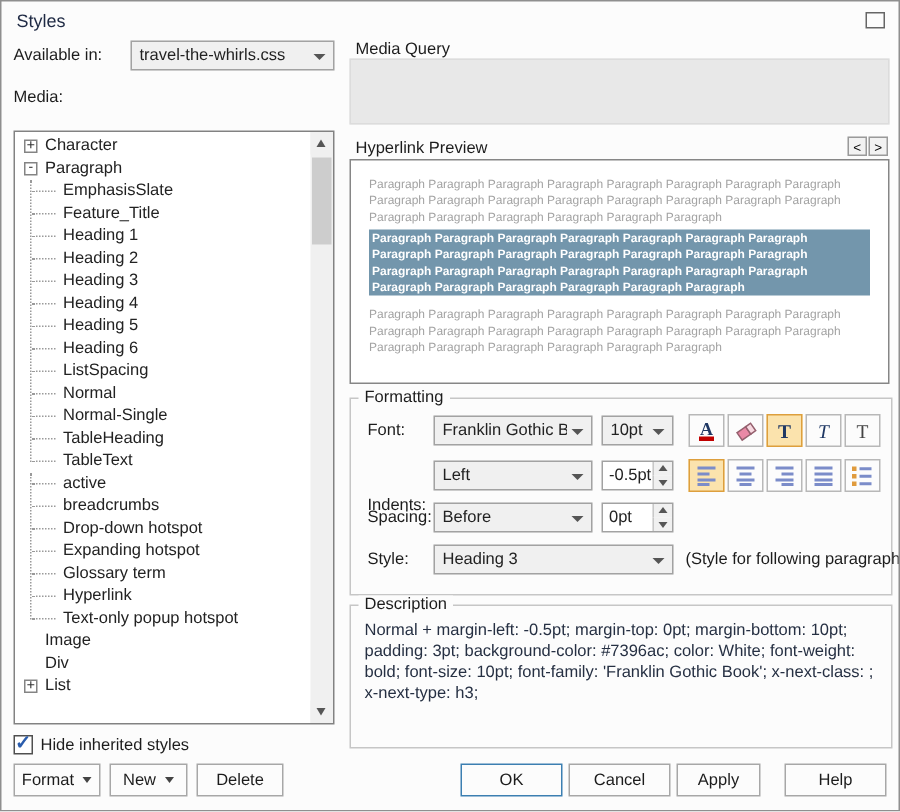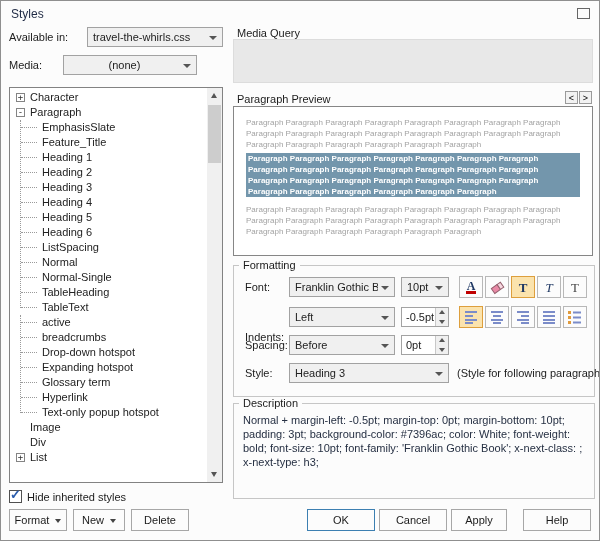--- a/index.html
+++ b/index.html
@@ -79,24 +79,20 @@
   <div class="title">Styles</div>
   <button class="winbtn"></button>
 
   <div class="lbl" style="left:8px;top:30px;">Available in:</div>
   <div class="combo" style="left:86px;top:26px;width:136px;">
     <span class="cval">travel-the-whirls.css</span>
     <span class="carrow"></span>
   </div>
 
   <div class="lbl" style="left:8px;top:58px;">Media:</div>
-  <div class="combo center" style="left:62px;top:54px;width:134px;">
-    <span class="cval">(none)</span>
-    <span class="carrow"></span>
-  </div>
 
   <div class="tree">
     <div class="trow l0"><span class="pm">+</span><span class="tl">Character</span></div>
     <div class="trow l0"><span class="pm">-</span><span class="tl">Paragraph</span></div>
     <div class="kids">
       <div class="trow l1"><span class="tl">EmphasisSlate</span></div>
       <div class="trow l1"><span class="tl">Feature_Title</span></div>
       <div class="trow l1"><span class="tl">Heading 1</span></div>
       <div class="trow l1"><span class="tl">Heading 2</span></div>
       <div class="trow l1"><span class="tl">Heading 3</span></div>
@@ -130,21 +126,21 @@
   </div>
 
   <div class="cb">
     <span class="tick">✓</span>
   </div>
   <div class="lbl" style="left:26px;top:490px;">Hide inherited styles</div>
 
   <div class="lbl" style="left:236px;top:26px;">Media Query</div>
   <div class="mq"></div>
 
-  <div class="lbl" style="left:236px;top:92px;">Paragraph Preview</div>
+  <div class="lbl" style="left:236px;top:92px;">Hyperlink Preview</div>
   <button class="navbtn" style="left:564px;top:90px;">&lt;</button>
   <button class="navbtn" style="left:578px;top:90px;">&gt;</button>
   <div class="pvbox">
     <div class="pv">
       <div class="gray">Paragraph Paragraph Paragraph Paragraph Paragraph Paragraph Paragraph Paragraph Paragraph Paragraph Paragraph Paragraph Paragraph Paragraph Paragraph Paragraph Paragraph Paragraph Paragraph Paragraph Paragraph Paragraph</div>
       <div class="sel">Paragraph Paragraph Paragraph Paragraph Paragraph Paragraph Paragraph Paragraph Paragraph Paragraph Paragraph Paragraph Paragraph Paragraph Paragraph Paragraph Paragraph Paragraph Paragraph Paragraph Paragraph Paragraph Paragraph Paragraph Paragraph Paragraph Paragraph</div>
       <div class="gray">Paragraph Paragraph Paragraph Paragraph Paragraph Paragraph Paragraph Paragraph Paragraph Paragraph Paragraph Paragraph Paragraph Paragraph Paragraph Paragraph Paragraph Paragraph Paragraph Paragraph Paragraph Paragraph</div>
     </div>
   </div>
 

